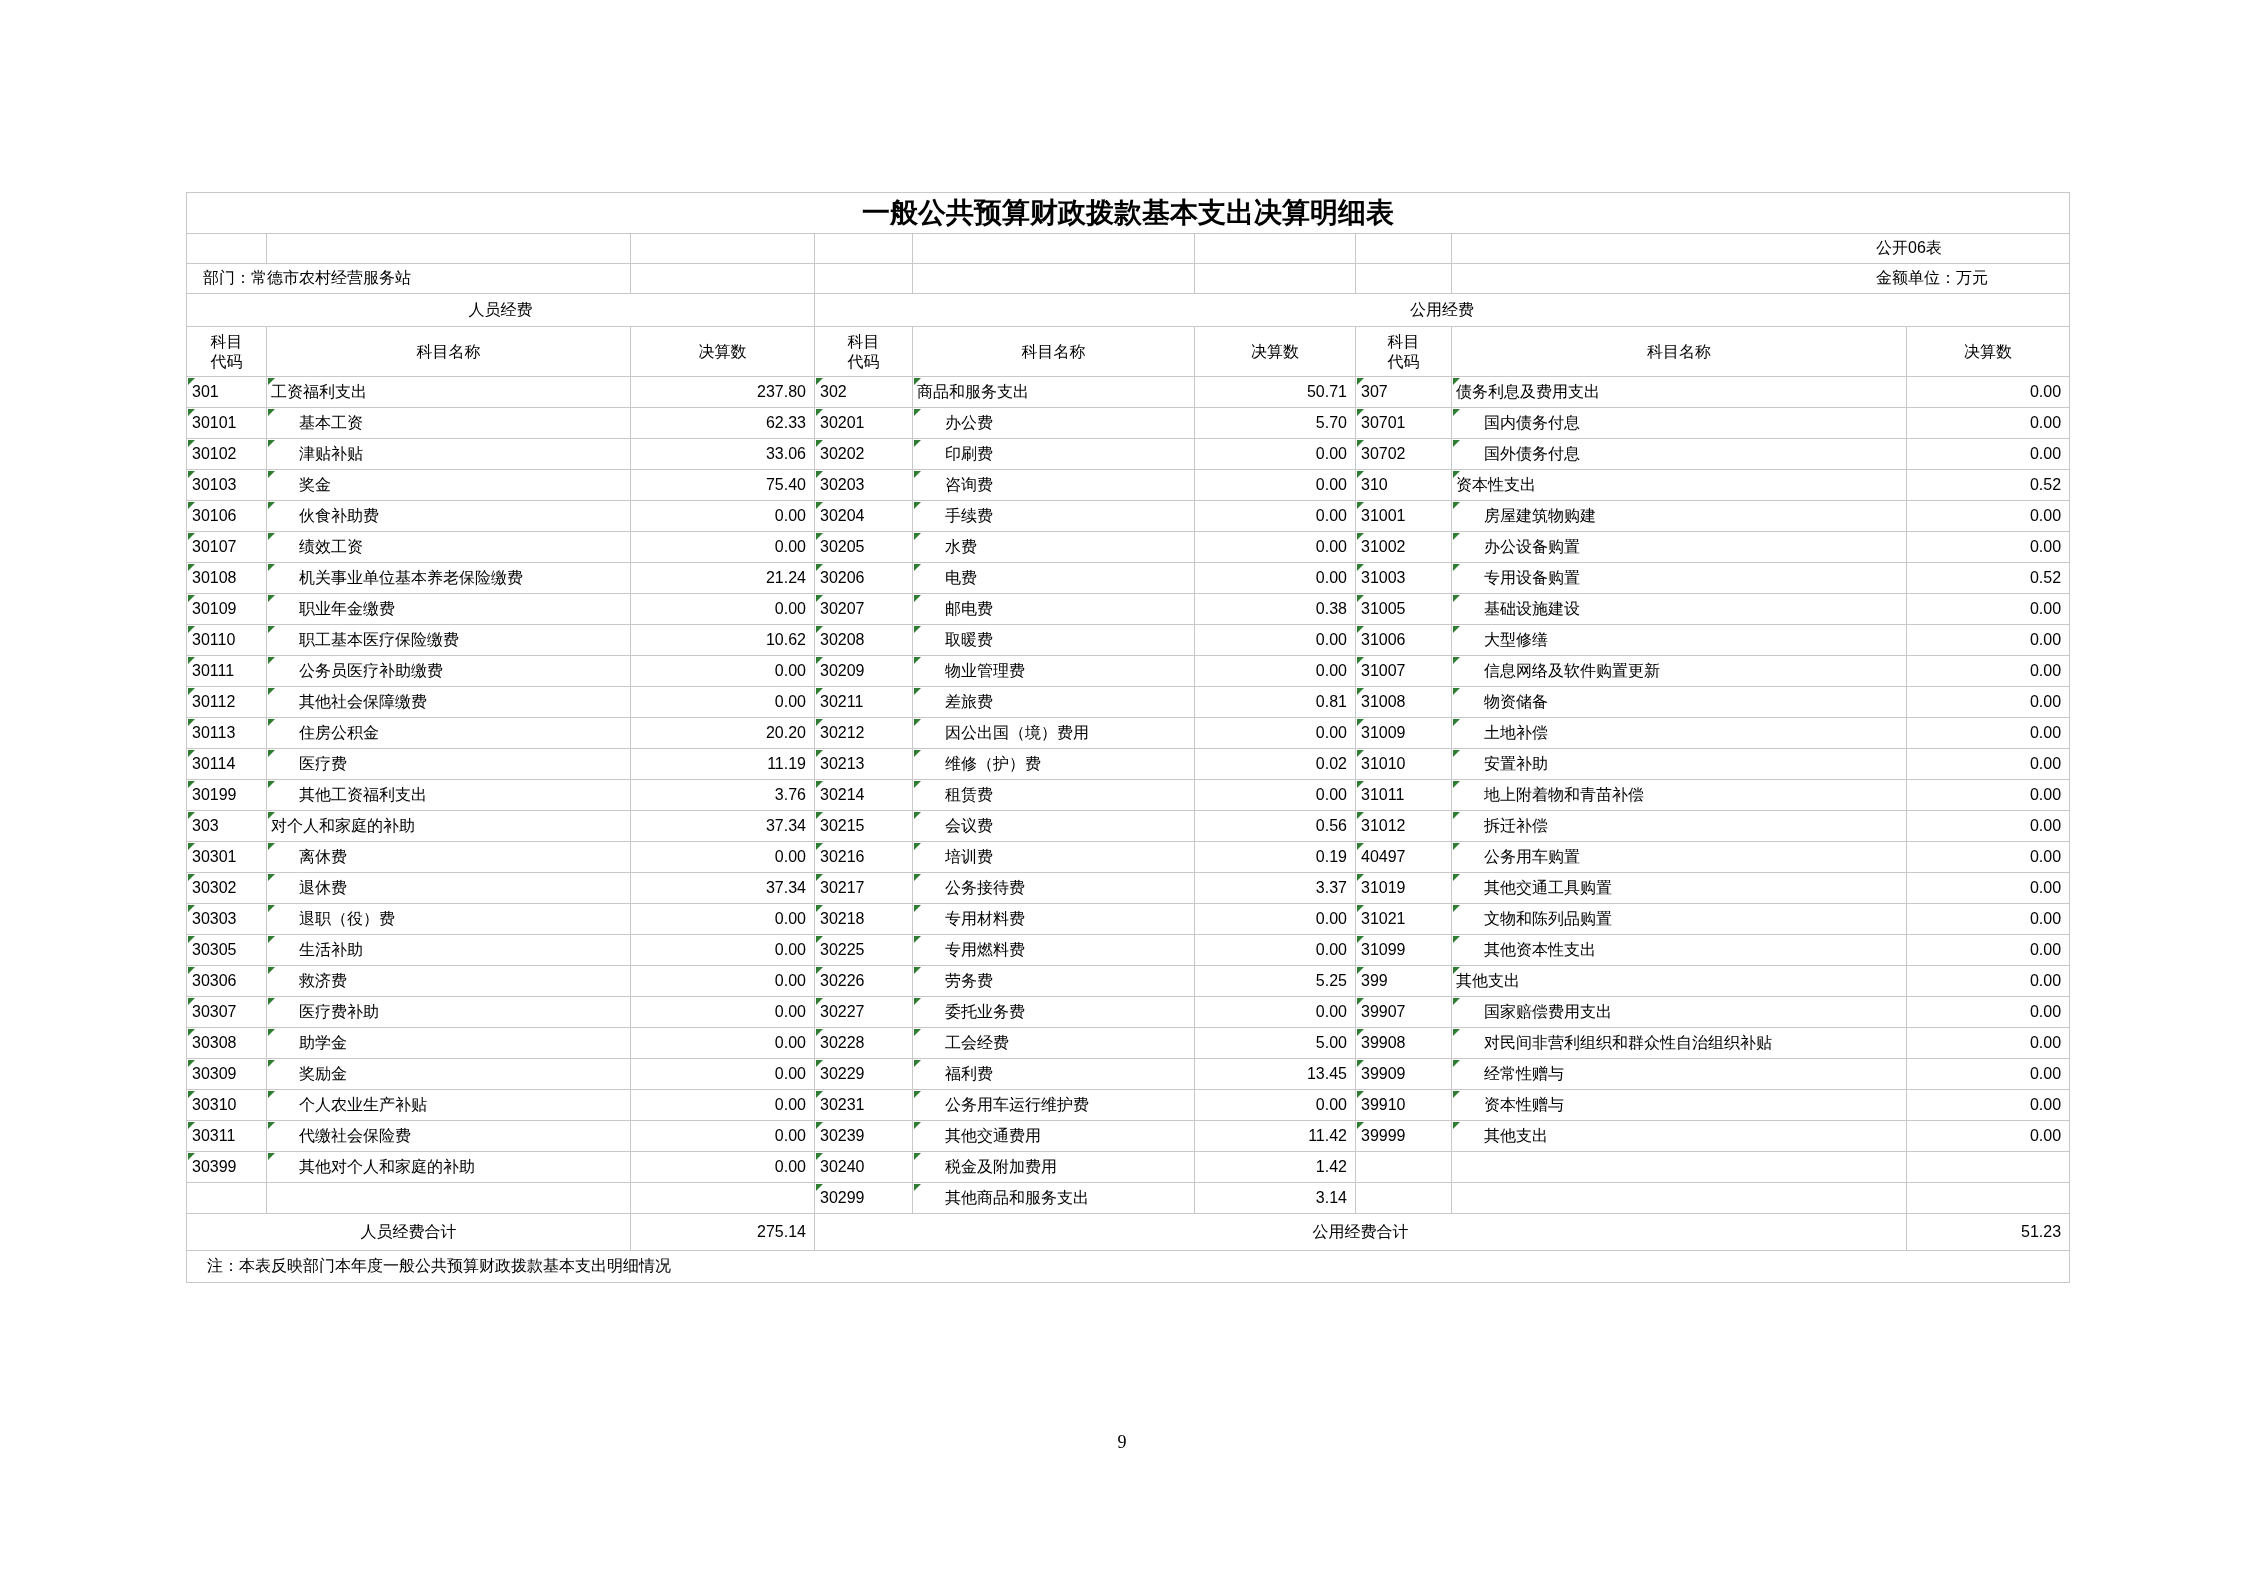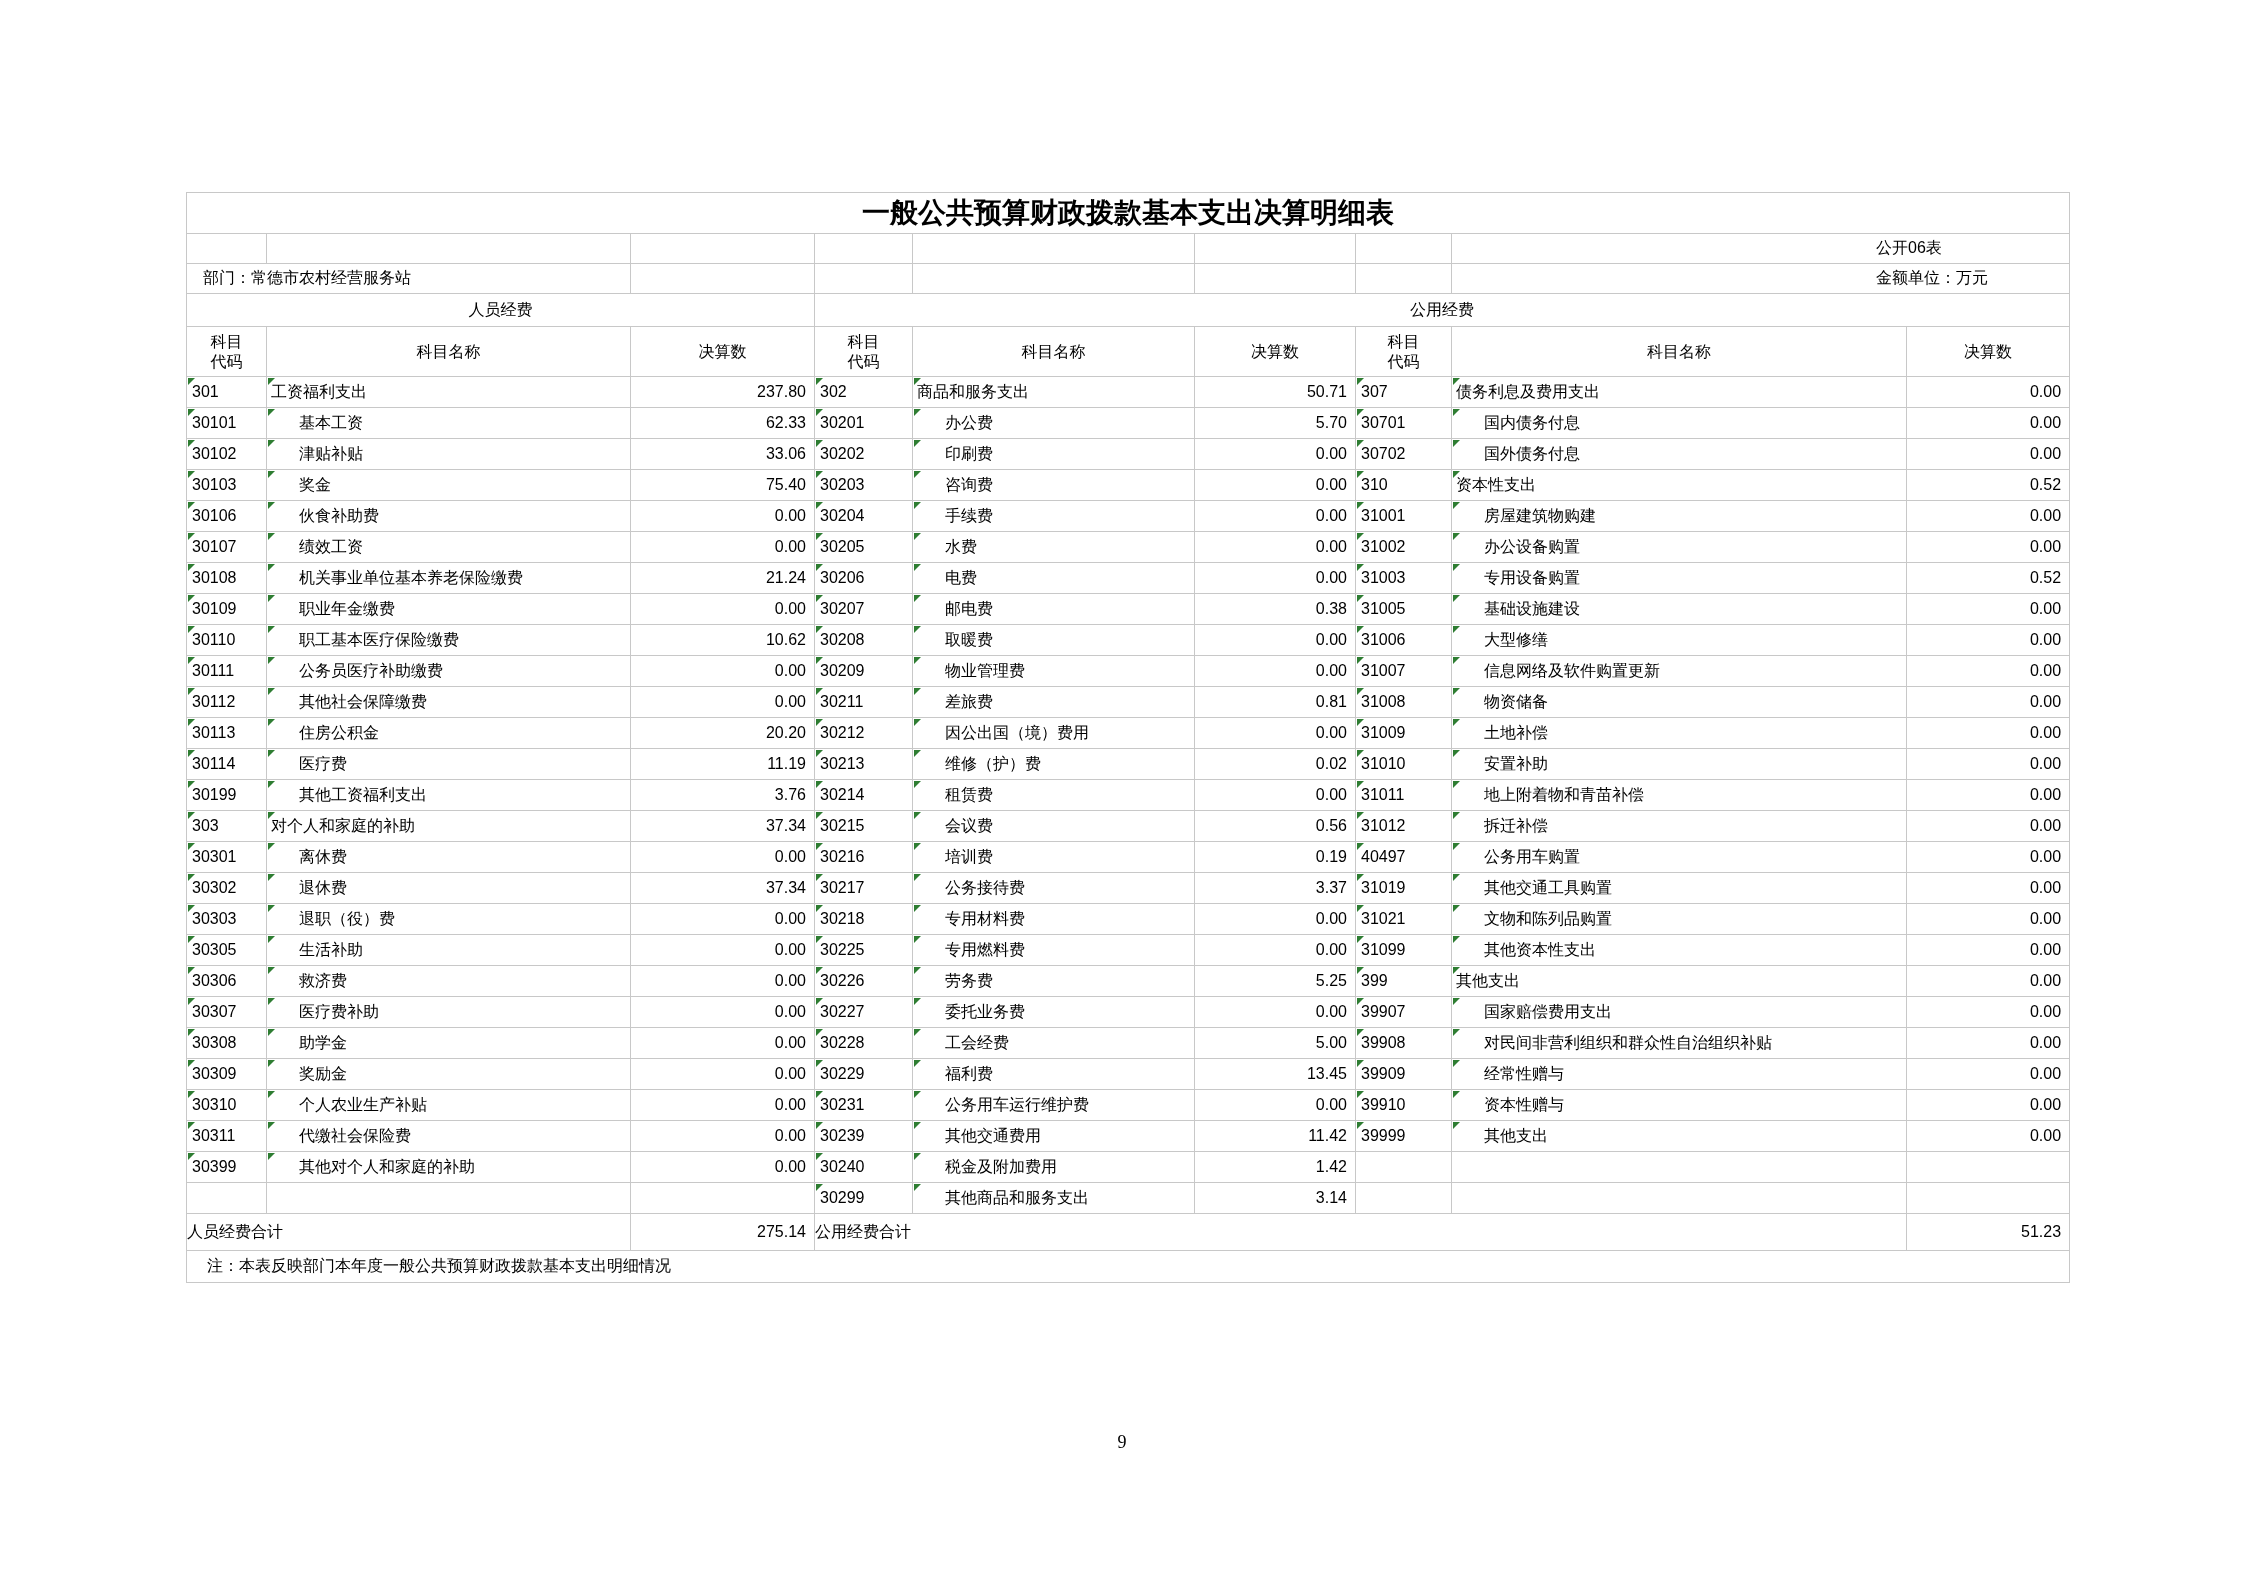--- a/index.html
+++ b/index.html
@@ -18,21 +18,21 @@
   tr.dept-row td{height:29px;}
   tr.group-row td{height:32px;text-align:center;}
   tr.head-row td{height:49px;text-align:center;white-space:pre-line;line-height:20px;}
   td.code{padding-left:5px;text-align:left;}
   td.name{padding-left:4px;text-align:left;}
   td.name.ind{padding-left:32px;}
   td.val{padding-right:8px;text-align:right;}
   td.dept{padding-left:16px;text-align:left;}
   td.right-note{padding-left:424px;text-align:left;}
   tr.total-row td{height:36px;}
-  td.total-label{}
+  td.total-label{text-align:center;}
   tr.note-row td{height:31px;text-align:left;padding-left:20px;}
   td.tri{position:relative;}
   td.tri::before{
     content:"";position:absolute;top:1px;left:1px;width:0;height:0;
     border-top:7px solid #2e7d32;border-right:7px solid transparent;
   }
   .page-num{
     position:absolute;left:0;right:0;top:1432px;text-align:center;
     font-family:"Liberation Serif","DejaVu Serif",serif;font-size:18px;
   }

